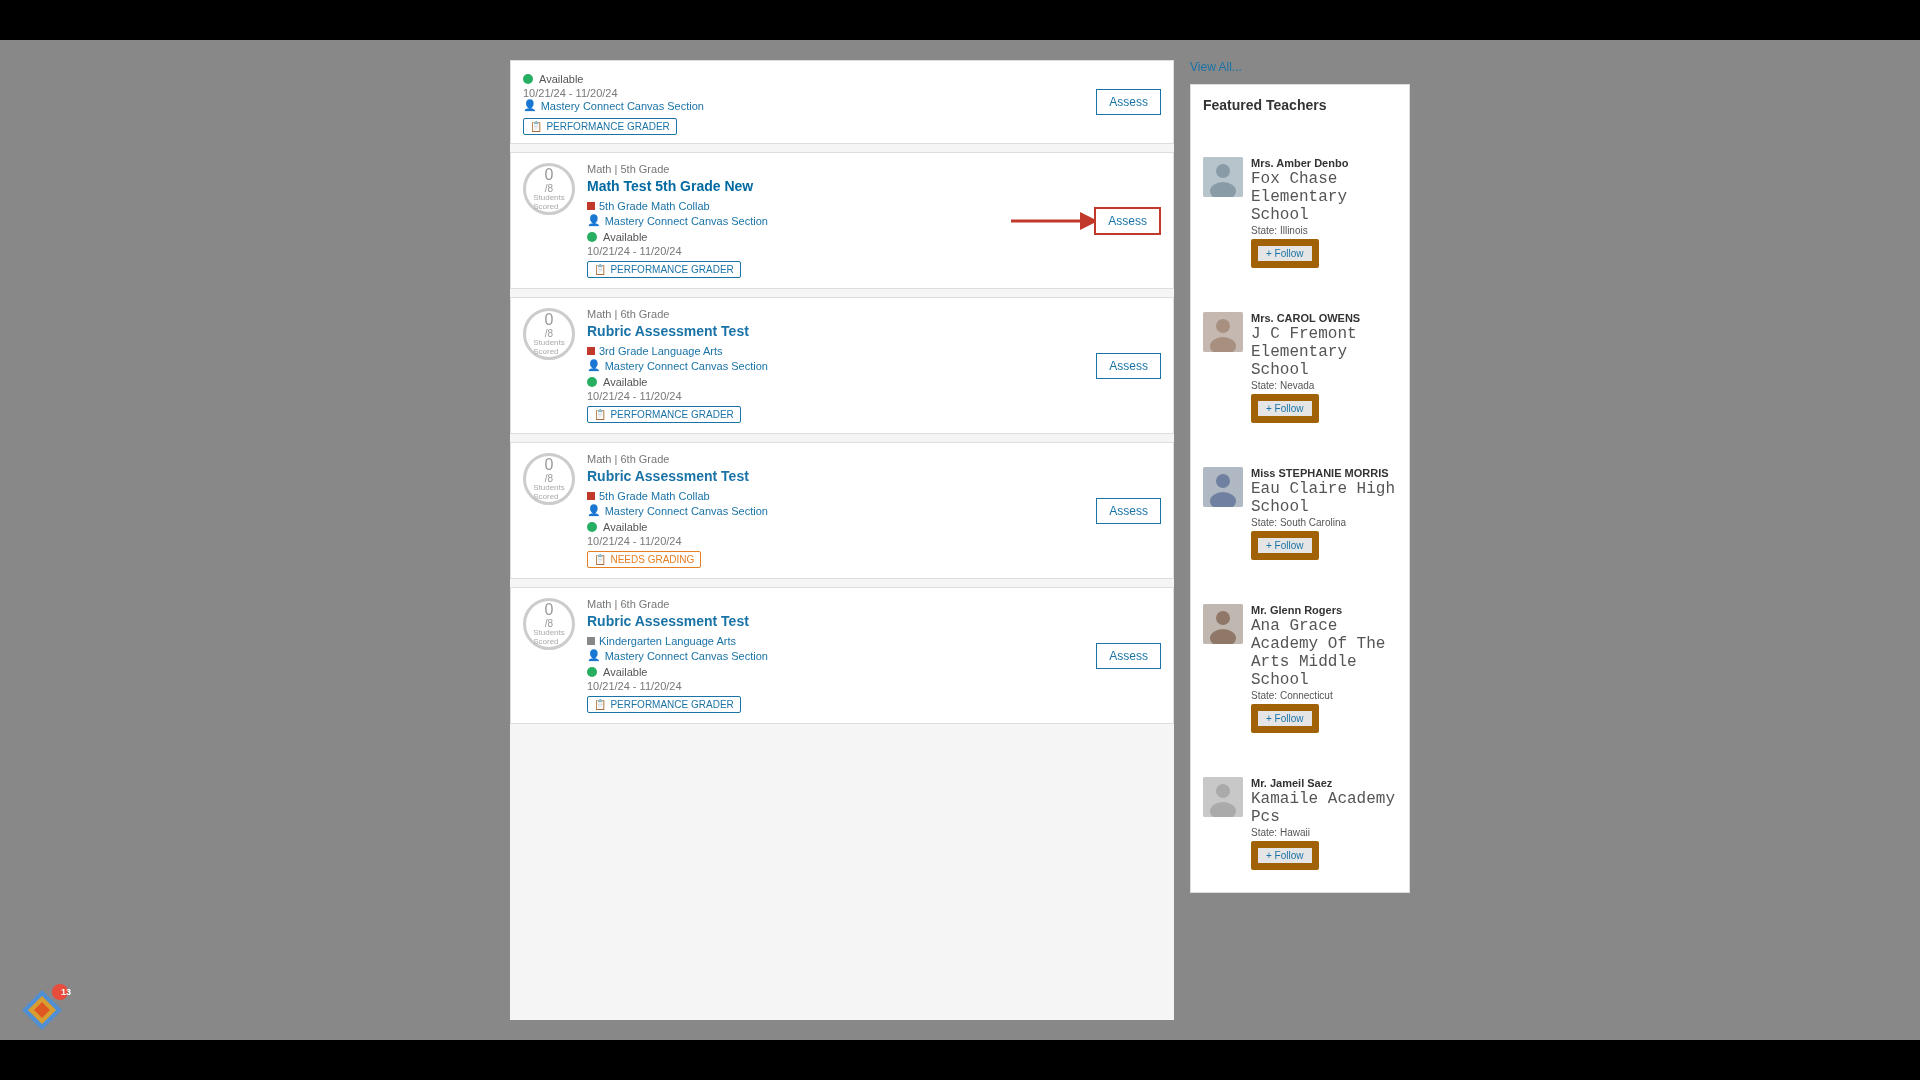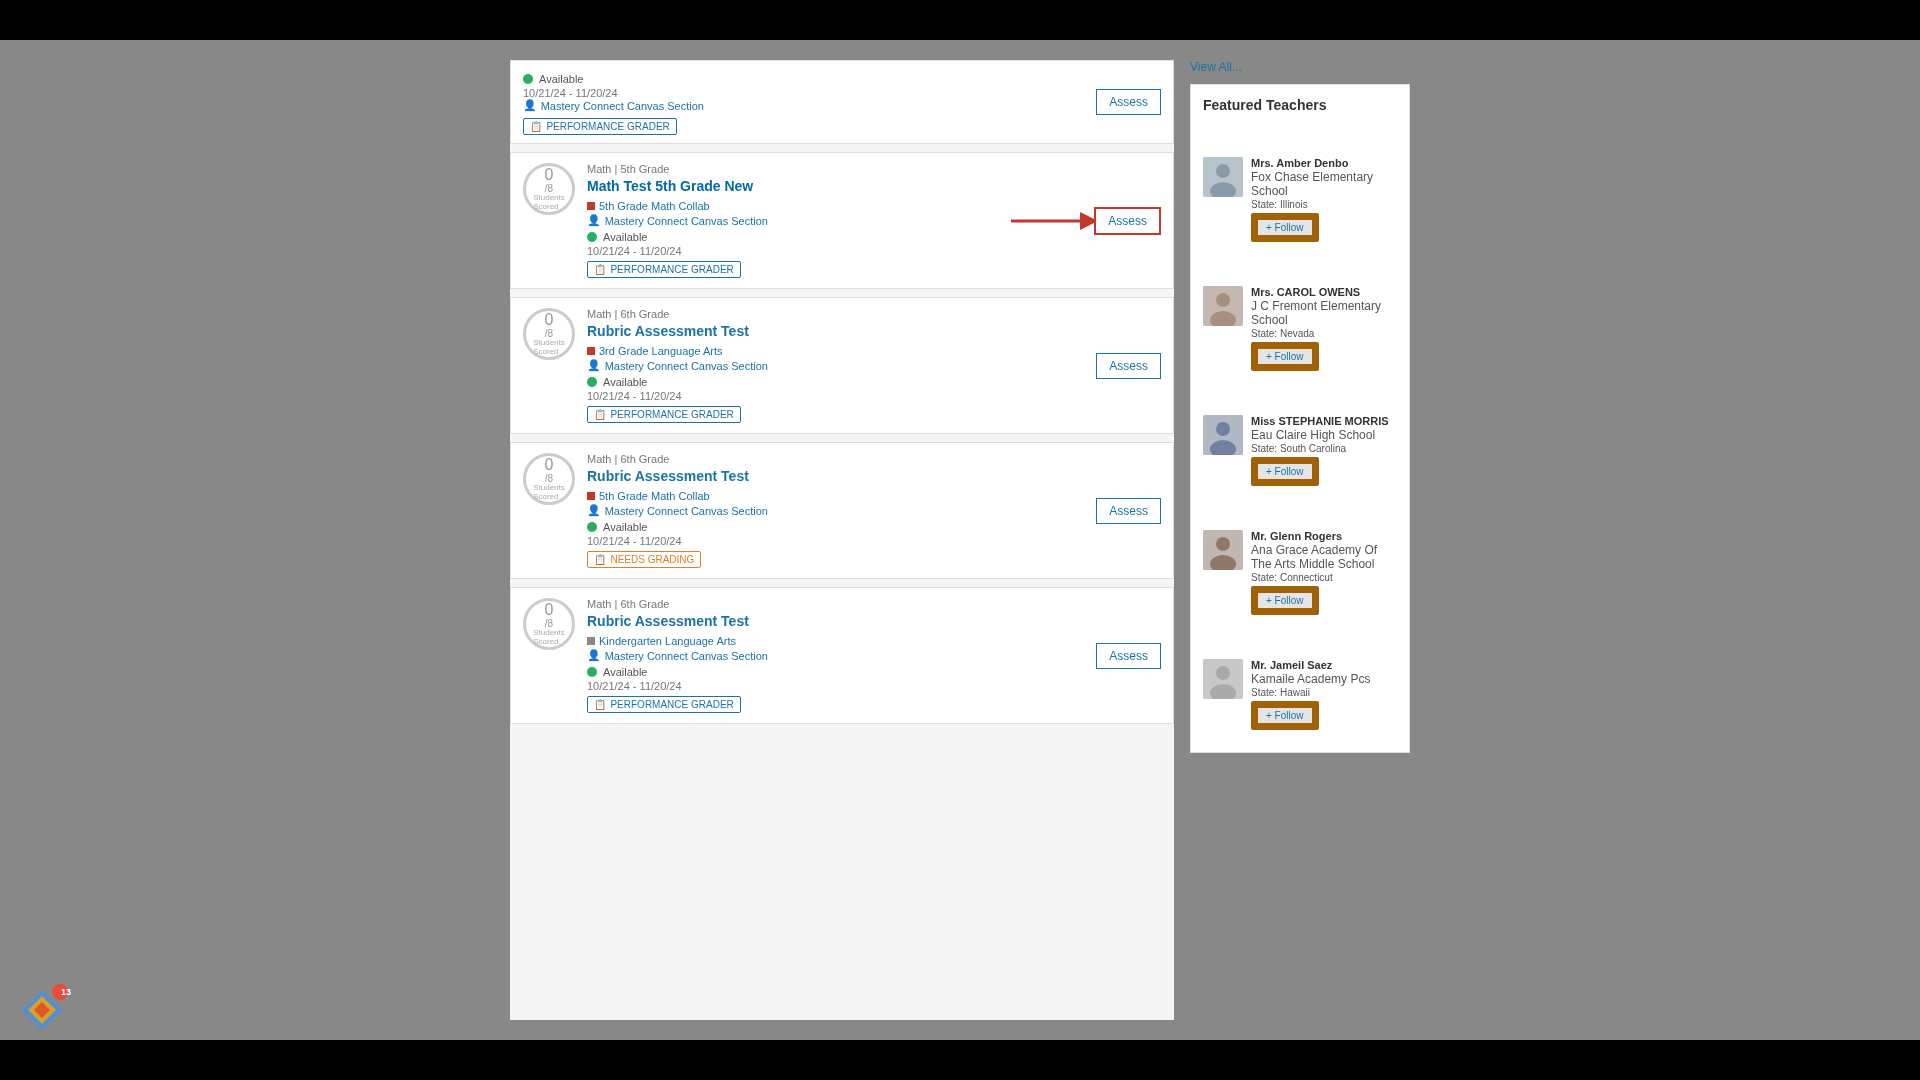--- a/index.html
+++ b/index.html
@@ -256,23 +256,24 @@
     .teacher-info {
       flex: 1;
     }
     .teacher-name {
       font-size: 11px;
       font-weight: bold;
       color: #333;
       margin-bottom: 1px;
     }
     .teacher-school {
-      font-size: 12px;
+      font-size: 16px;
       color: #555;
       margin-bottom: 1px;
+      font-family: Liberation Mono, monospace;
     }
     .teacher-state {
       font-size: 10px;
       color: #555;
       margin-bottom: 3px;
     }
     .follow-btn {
       border: 7px solid #a16207;
       background: #e5e5e5;
       color: #1a73a7;

